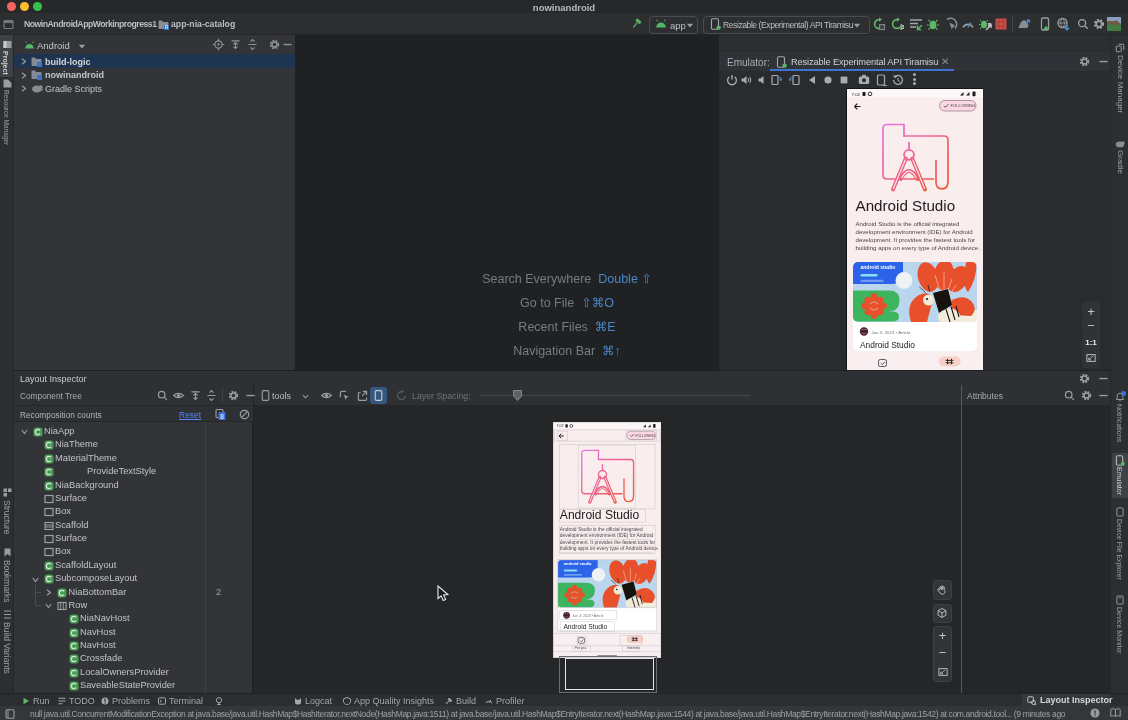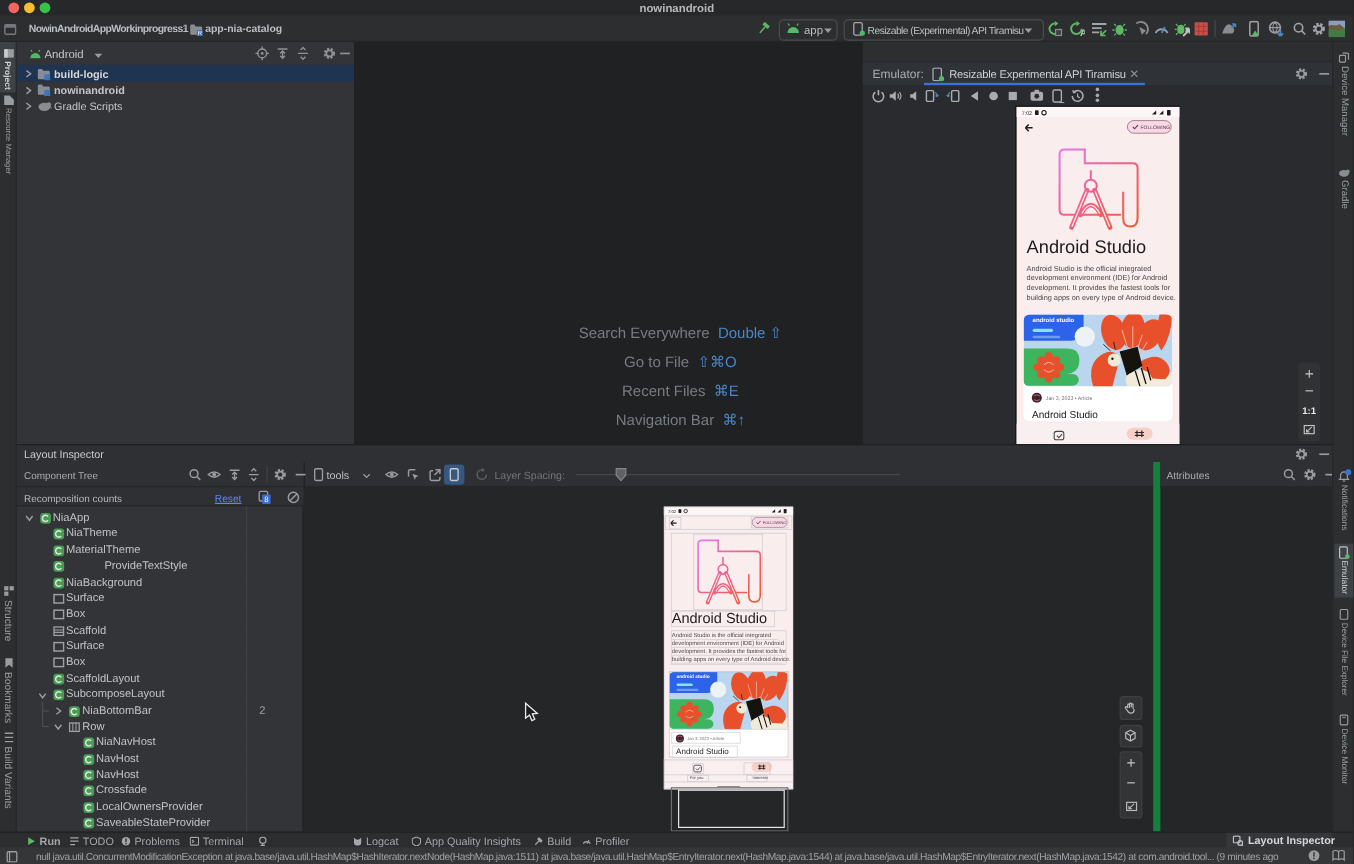--- a/index.html
+++ b/index.html
@@ -744,21 +744,21 @@
       </div>
   <div class="abs" style="left:680px;top:204px;width:17px;height:54px;background:#323436;border:1px solid #3e4043;border-radius:3px;">
     <div class="abs" style="left:0;top:1px;width:17px;text-align:center;font-size:13px;color:#c0c3c5;">+</div>
     <div class="abs" style="left:0;top:18px;width:17px;text-align:center;font-size:13px;color:#c0c3c5;">−</div>
     <svg class="abs" style="left:2.5px;top:39px;color:#b7babd" width="12" height="12">
           <use href="#s-fit"></use>
         </svg>
   </div>
 </div>
 
-<div class="abs" style="left:961px;top:385px;width:149px;height:308px;background:#242628;border-left:6px solid #15803d;box-sizing:border-box;">
+<div class="abs" style="left:961px;top:385px;width:149px;height:308px;background:#242628;border-left:1px solid #15803d;box-sizing:border-box;">
   <div class="abs" style="left:0;top:0;width:149px;height:21px;background:#2e3033;border-bottom:1px solid #24262a;box-sizing:border-box;">
     <div class="abs txt" style="left:5px;top:5.5px;font-size:8.5px;color:#a7abaf;">Attributes</div>
     <svg class="abs" style="left:101px;top:4px;color:#9a9da0" width="13" height="13">
           <use href="#s-search"></use>
         </svg>
     <svg class="abs" style="left:118px;top:4px;color:#9a9da0" width="13" height="13">
           <use href="#s-gear"></use>
         </svg>
     <svg class="abs" style="left:135px;top:4px;color:#9a9da0" width="13" height="13">
           <use href="#s-min"></use>
@@ -801,21 +801,21 @@
         <rect x="3" y="1.5" width="10" height="13" rx="1.5" fill="none" stroke="#9a9da0" stroke-width="1.5"></rect>
         <path d="M5.5 4.5H10.5" stroke="#9a9da0" stroke-width="1.2"></path>
       </svg>
   <div class="abs txt" style="left:5px;top:572px;font-size:7px;color:#9da0a3;writing-mode:vertical-rl;">Device Monitor</div>
 </div>
 
 <div class="abs" style="left:0;top:693px;width:1128px;height:13px;background:#2b2d2f;border-top:1px solid #1f2123;box-sizing:border-box;">
   <svg class="abs" style="left:22px;top:3px" width="8" height="8" viewBox="0 0 8 8">
         <path d="M1.5 0.8L7 4L1.5 7.2Z" fill="#5fb865"></path>
       </svg>
-  <div class="abs txt" style="left:33px;top:1.5px;font-size:9px;color:#a4a8ab;font-weight:bold;">Run</div>
+  <div class="abs txt" style="left:33px;top:1.5px;font-size:9px;color:#a4a8ab;">Run</div>
 
   <svg class="abs" style="left:58px;top:3px" width="8" height="8" viewBox="0 0 8 8">
         <path d="M0.5 1.2H7.5M0.5 4H7.5M0.5 6.8H4.5" stroke="#a4a8ab" stroke-width="1.1"></path>
       </svg>
   <div class="abs txt" style="left:69px;top:1.5px;font-size:9px;color:#a4a8ab;">TODO</div>
 
   <svg class="abs" style="left:101px;top:3px" width="8" height="8" viewBox="0 0 8 8">
         <circle cx="4" cy="4" r="3.5" fill="#a4a8ab"></circle>
         <rect x="3.4" y="1.7" width="1.2" height="3" fill="#2b2d2f"></rect>
         <rect x="3.4" y="5.4" width="1.2" height="1.2" fill="#2b2d2f"></rect>

